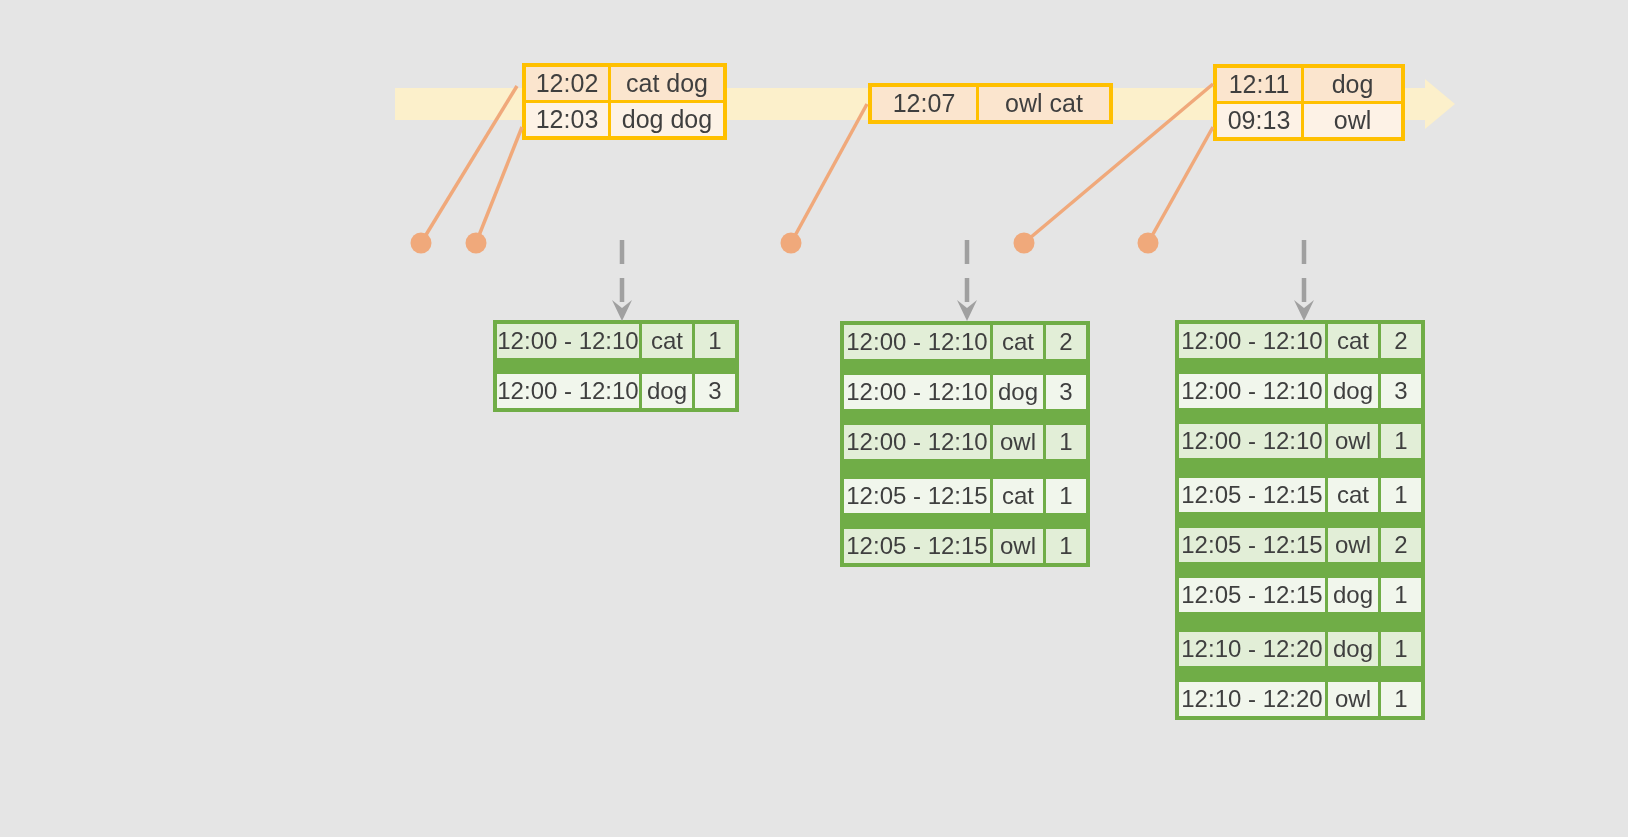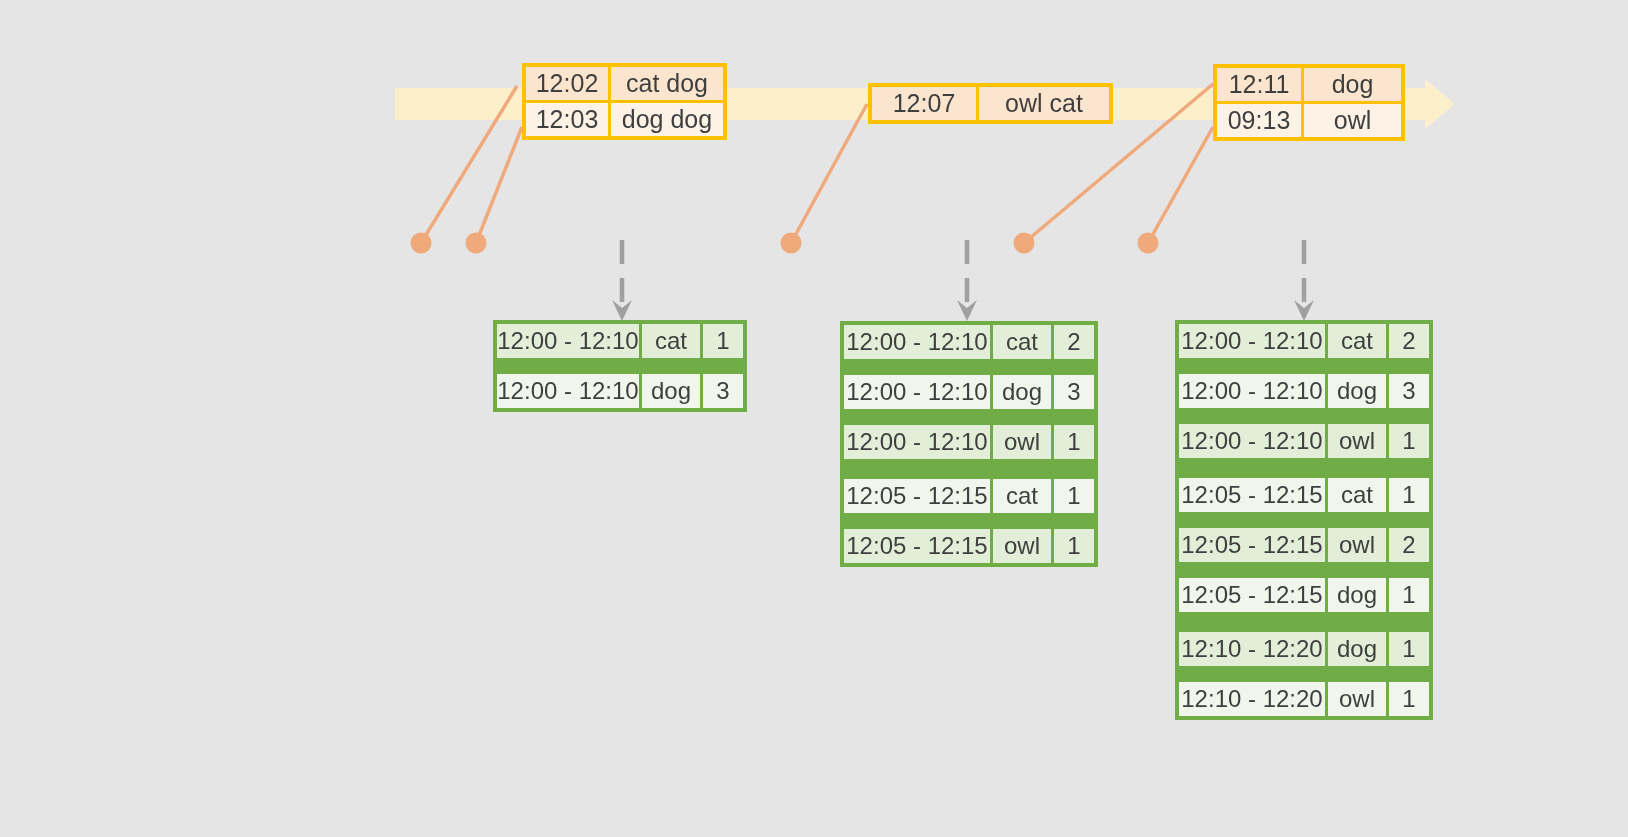--- a/index.html
+++ b/index.html
@@ -22,21 +22,21 @@
   .et-a .c0{width:82px}.et-a .c1{width:112px}
   .et-b .c0{width:104px}.et-b .c1{width:130px}
   .et-c .c0{width:84px}.et-c .c1{width:97px}
   
   .gtable{position:absolute;background:#70AD47;padding:4px;display:flex;flex-direction:column;gap:16px;z-index:3;}
   .gt-row{display:flex;gap:3px;}
   .gt-row.sep{margin-top:4px;}
   .gt-cell{height:34px;display:flex;align-items:center;justify-content:center;font-size:24px;}
   .gt-row:nth-child(odd)  .gt-cell{background:#E2EED7;}
   .gt-row:nth-child(even) .gt-cell{background:#F1F6EC;}
-  .gtable .c0{width:146px}.gtable .c1{width:58px}.gtable .c2{width:40px}
+  .gtable .c0{width:146px}.gtable .c1{width:50px}.gtable .c2{width:40px}
   .gt-1 .c0{width:142px}
 </style>
 </head>
 <body>
 
 <div class="canvas">
 
   <div class="tl-shaft"></div>
   <div class="tl-head"></div>
 

